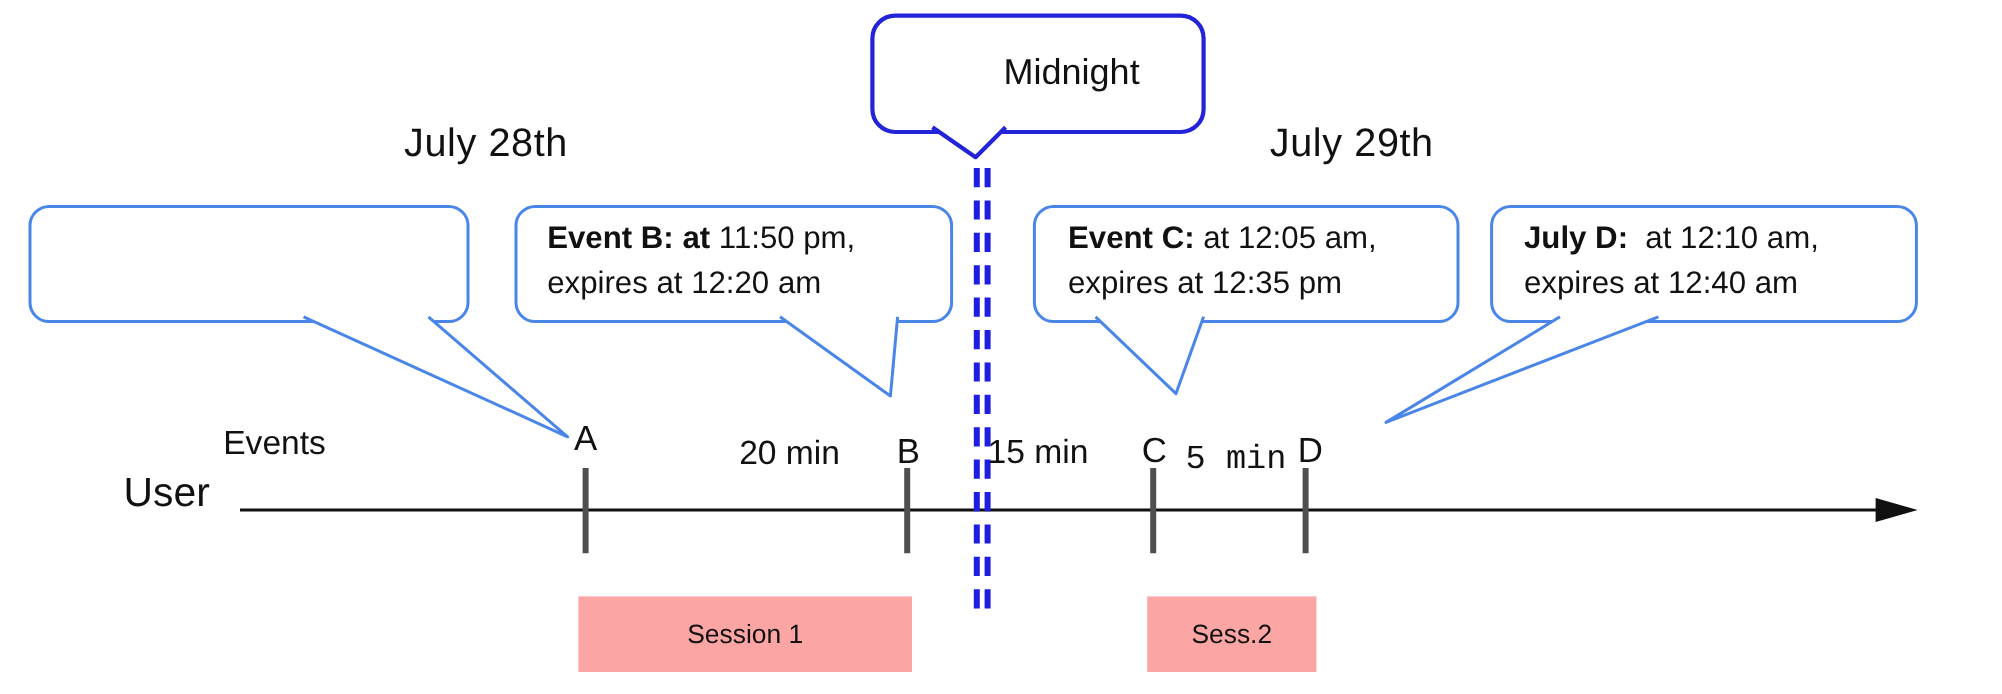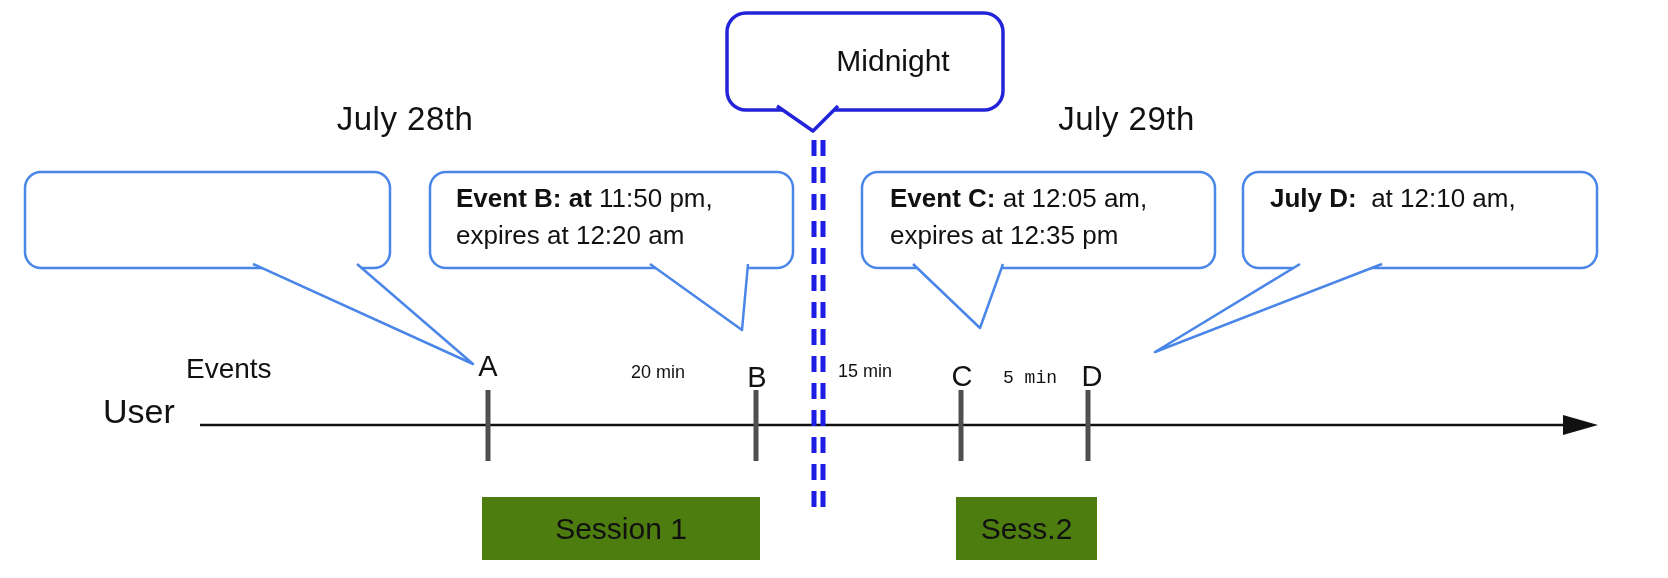--- a/index.html
+++ b/index.html
@@ -11,24 +11,24 @@
   .abs{position:absolute;}
   svg{position:absolute;left:0;top:0;}
   .date-label{font-size:33px;text-align:center;letter-spacing:.5px;}
   .midnight-label{font-size:30px;text-align:center;}
   .callout-text{font-size:26px;line-height:37px;}
   .callout-text b{font-weight:bold;}
   .callout-text span{white-space:pre;}
   .axis-user{font-size:34px;}
   .axis-events{font-size:28px;}
   .tick-label{font-size:29px;text-align:center;width:44px;}
-  .interval-label{font-size:18px;text-align:center;width:96px;}
+  .interval-label{font-size:28px;text-align:center;width:96px;}
   .session-box{
-    background:#4d7c0f;display:flex;align-items:center;justify-content:center;
-    font-size:30px;
+    background:#fca5a5;display:flex;align-items:center;justify-content:center;
+    font-size:22px;
   }
 </style>
 </head>
 <body>
 
 <div class="stage">
 
   <svg width="1668" height="578" viewBox="0 0 1668 578">
 
     <line x1="200" y1="425" x2="1572" y2="425" stroke="#111111" stroke-width="2.5"></line>
@@ -69,20 +69,21 @@
     <div>expires at 12:20 am</div>
   </div>
 
   <div class="abs callout-text" style="left:890px;top:180px;">
     <div><b>Event C:</b><span> at 12:05 am,</span></div>
     <div>expires at 12:35 pm</div>
   </div>
 
   <div class="abs callout-text" style="left:1270px;top:180px;">
     <div><b>July D:</b><span>  at 12:10 am,</span></div>
+    <div>expires at 12:40 am</div>
   </div>
 
   <div class="abs axis-events" style="left:186px;top:353px;">Events</div>
   <div class="abs axis-user" style="left:103px;top:392px;">User</div>
 
   <div class="abs tick-label" style="left:466px;top:350px;">A</div>
   <div class="abs tick-label" style="left:735px;top:361px;">B</div>
   <div class="abs tick-label" style="left:940px;top:360px;">C</div>
   <div class="abs tick-label" style="left:1070px;top:360px;">D</div>
 

